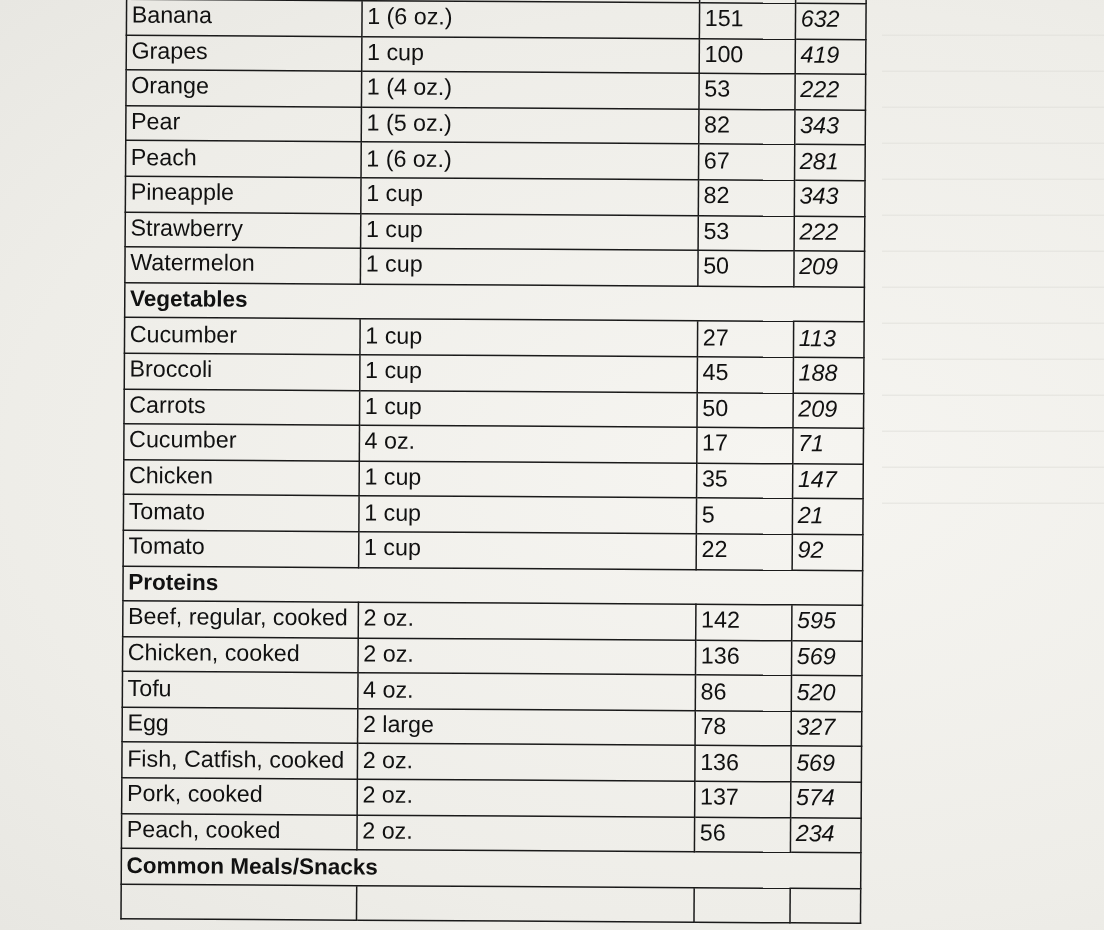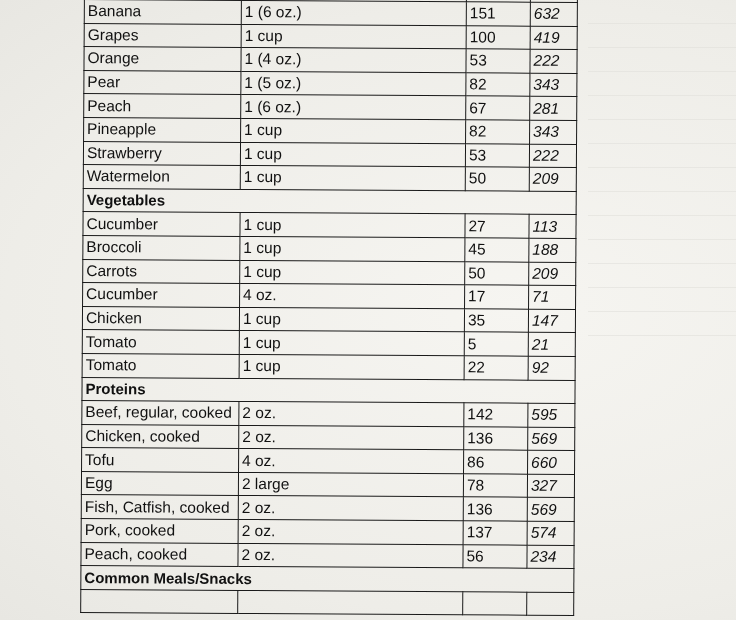--- a/index.html
+++ b/index.html
@@ -211,21 +211,21 @@
       <tr>
         <td class="c-food">Chicken, cooked</td>
         <td class="c-serv">2 oz.</td>
         <td class="c-cal">136</td>
         <td class="c-kj">569</td>
       </tr>
       <tr>
         <td class="c-food">Tofu</td>
         <td class="c-serv">4 oz.</td>
         <td class="c-cal">86</td>
-        <td class="c-kj">660</td>
+        <td class="c-kj">520</td>
       </tr>
       <tr>
         <td class="c-food">Egg</td>
         <td class="c-serv">2 large</td>
         <td class="c-cal">78</td>
         <td class="c-kj">327</td>
       </tr>
       <tr>
         <td class="c-food">Fish, Catfish, cooked</td>
         <td class="c-serv">2 oz.</td>

